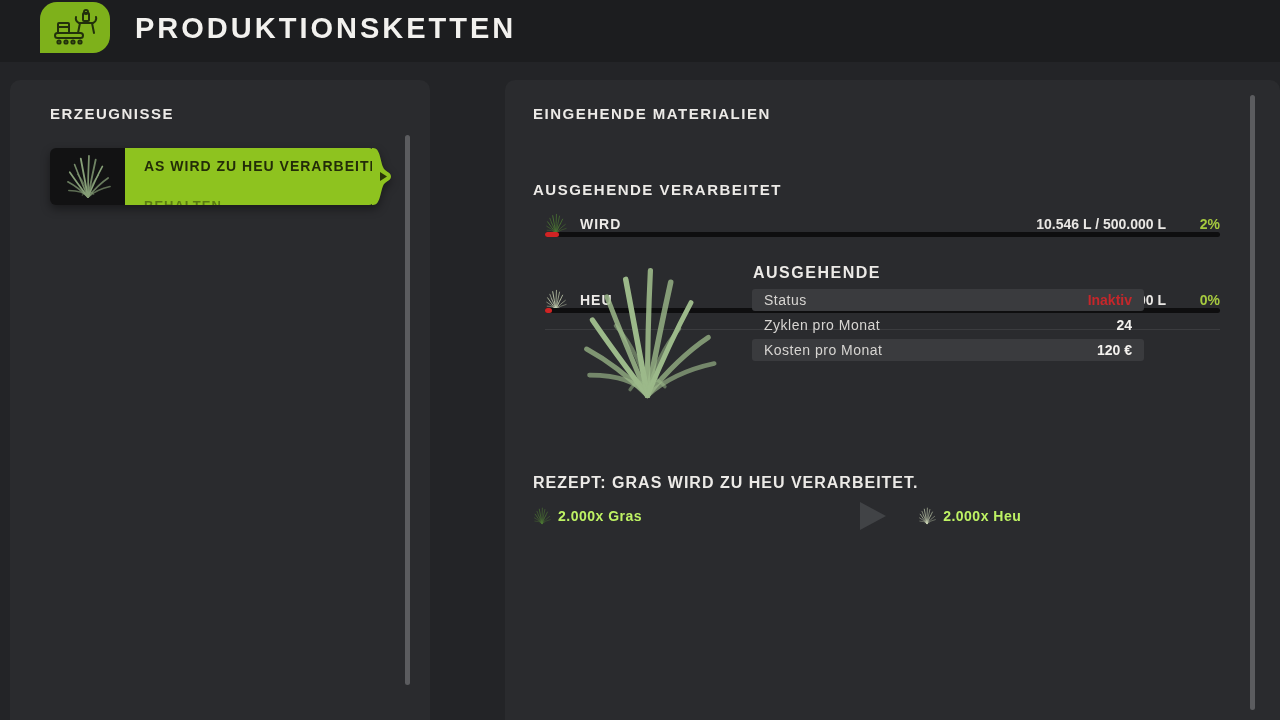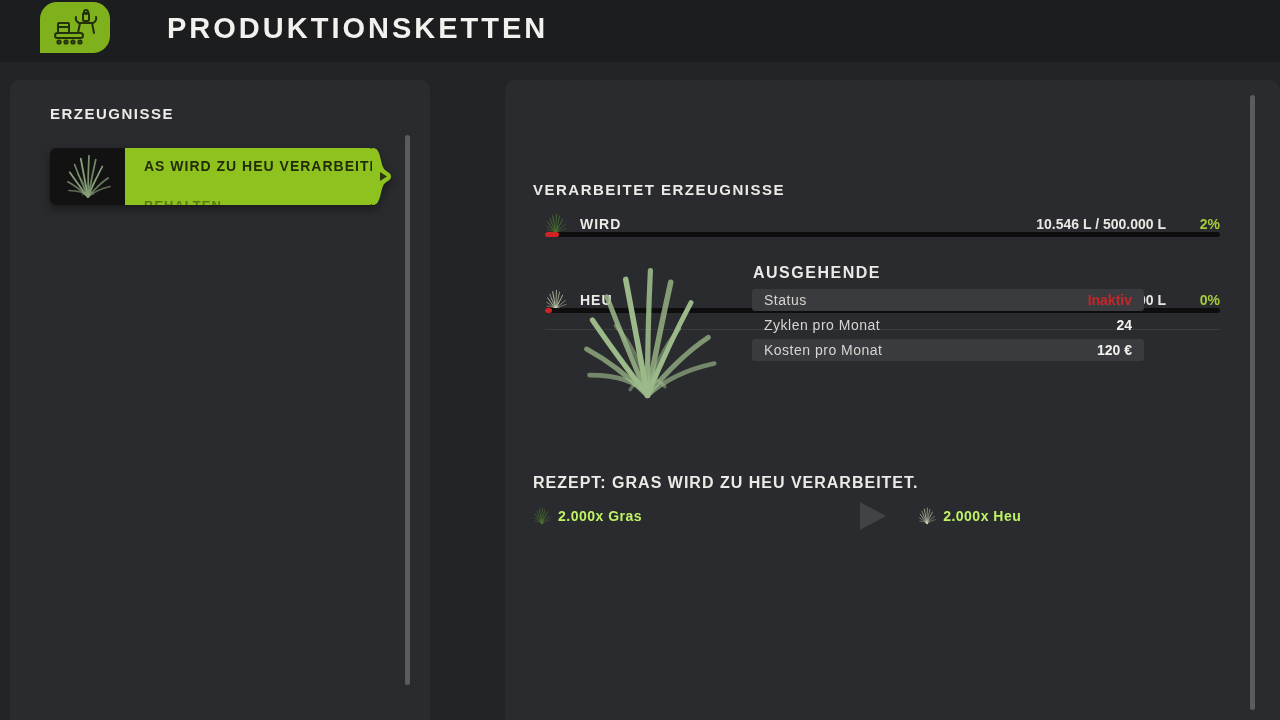--- a/index.html
+++ b/index.html
@@ -16,21 +16,21 @@
     background:#1c1d1f;
   }
   .app-icon {
     position:absolute; left:40px; top:2px; width:70px; height:51px;
     background:#7eb11b;
     border-radius:17px 17px 17px 0;
     display:flex; align-items:center; justify-content:center;
   }
   .app-title {
     position:absolute; left:135px; top:12px;
-    font-size:29px; font-weight:bold; letter-spacing:3px; color:#f2f1ee;margin-left:32px;
+    font-size:29px; font-weight:bold; letter-spacing:3px; color:#f2f1ee;
   }
   
   .panel {
     position:absolute; top:80px; height:640px;
     background:#2a2b2e; border-radius:10px 10px 0 0;
   }
   .panel-left  { left:10px;  width:420px; }
   .panel-right { left:505px; width:775px; }
   .section-title {
     font-size:15px; font-weight:bold; letter-spacing:1.5px; color:#eceae7;
@@ -176,34 +176,35 @@
       <path d="M0 0 H1 C8 0 8 11 11 19 C13 24 19 24 19 28.5 C19 33 13 33 11 38 C8 46 8 57 1 57 H0 Z" fill="#8ec31f"></path>
       <path d="M8 24 L15 28.5 L8 33 Z" fill="#2a3509"></path>
     </svg>
   </div>
 
   <div class="vscroll left"></div>
 </div>
 
 <div class="panel panel-right">
 
+  <div class="section-title rp-title-in">EINGEHENDE MATERIALIEN</div>
 
   <div class="mat-row gras">
     <svg class="mat-icon" viewBox="0 0 100 100" style="color:#4d7a33">
         <use href="#grass-tuft"></use>
       </svg>
     <span class="mat-name">WIRD</span>
     <span class="mat-amount">10.546 L / 500.000 L</span>
     <span class="mat-pct">2%</span>
   </div>
   <div class="bar gras">
     <div class="bar-fill"></div>
   </div>
 
-  <div class="section-title rp-title-out">VERARBEITET ERZEUGNISSE</div>
+  <div class="section-title rp-title-out">AUSGEHENDE VERARBEITET</div>
 
   <div class="mat-row heu">
     <svg class="mat-icon" viewBox="0 0 100 100" style="color:#ccd6b6">
         <use href="#grass-tuft"></use>
       </svg>
     <span class="mat-name">HEU</span>
     <span class="mat-amount">0 L / 1.000.000 L</span>
     <span class="mat-pct">0%</span>
   </div>
   <div class="bar heu">

